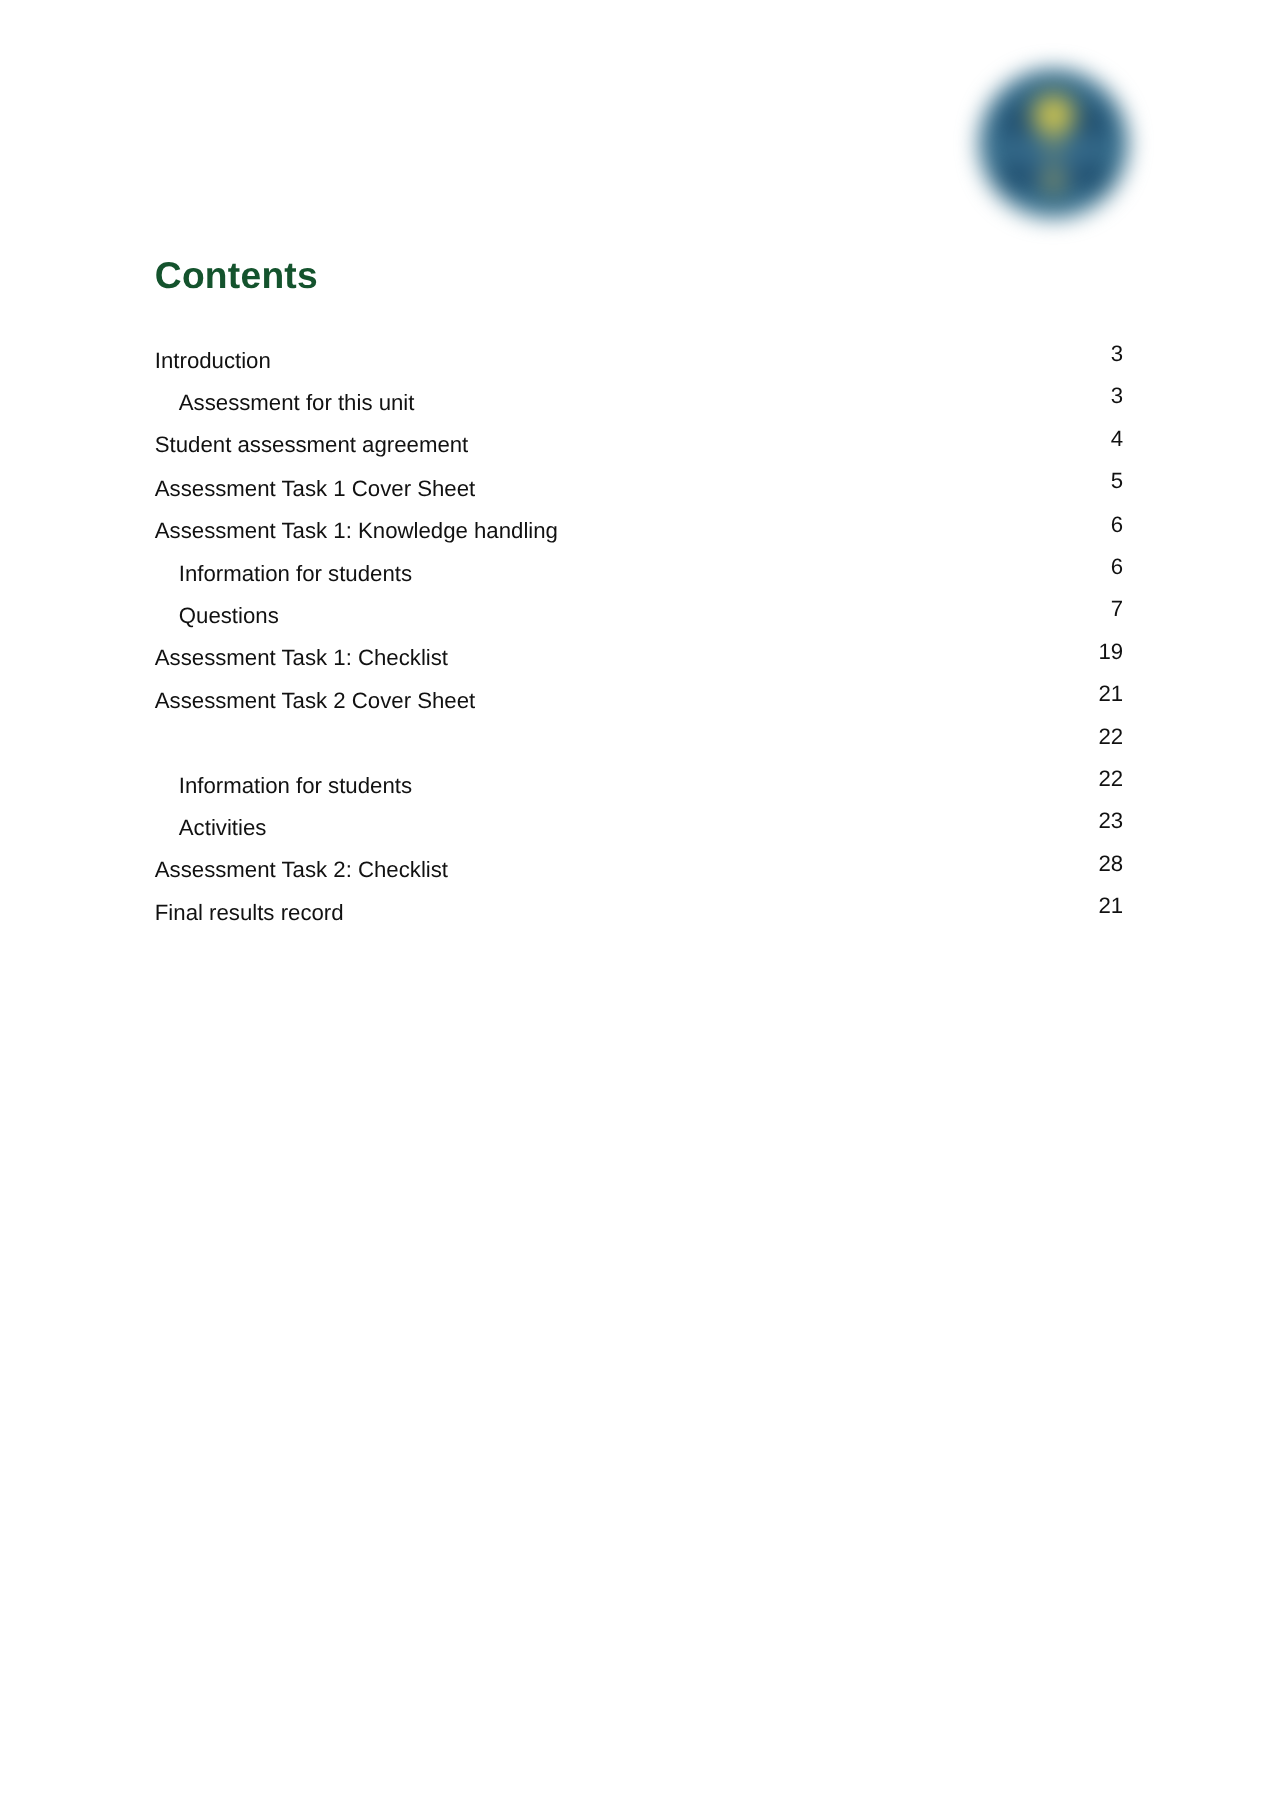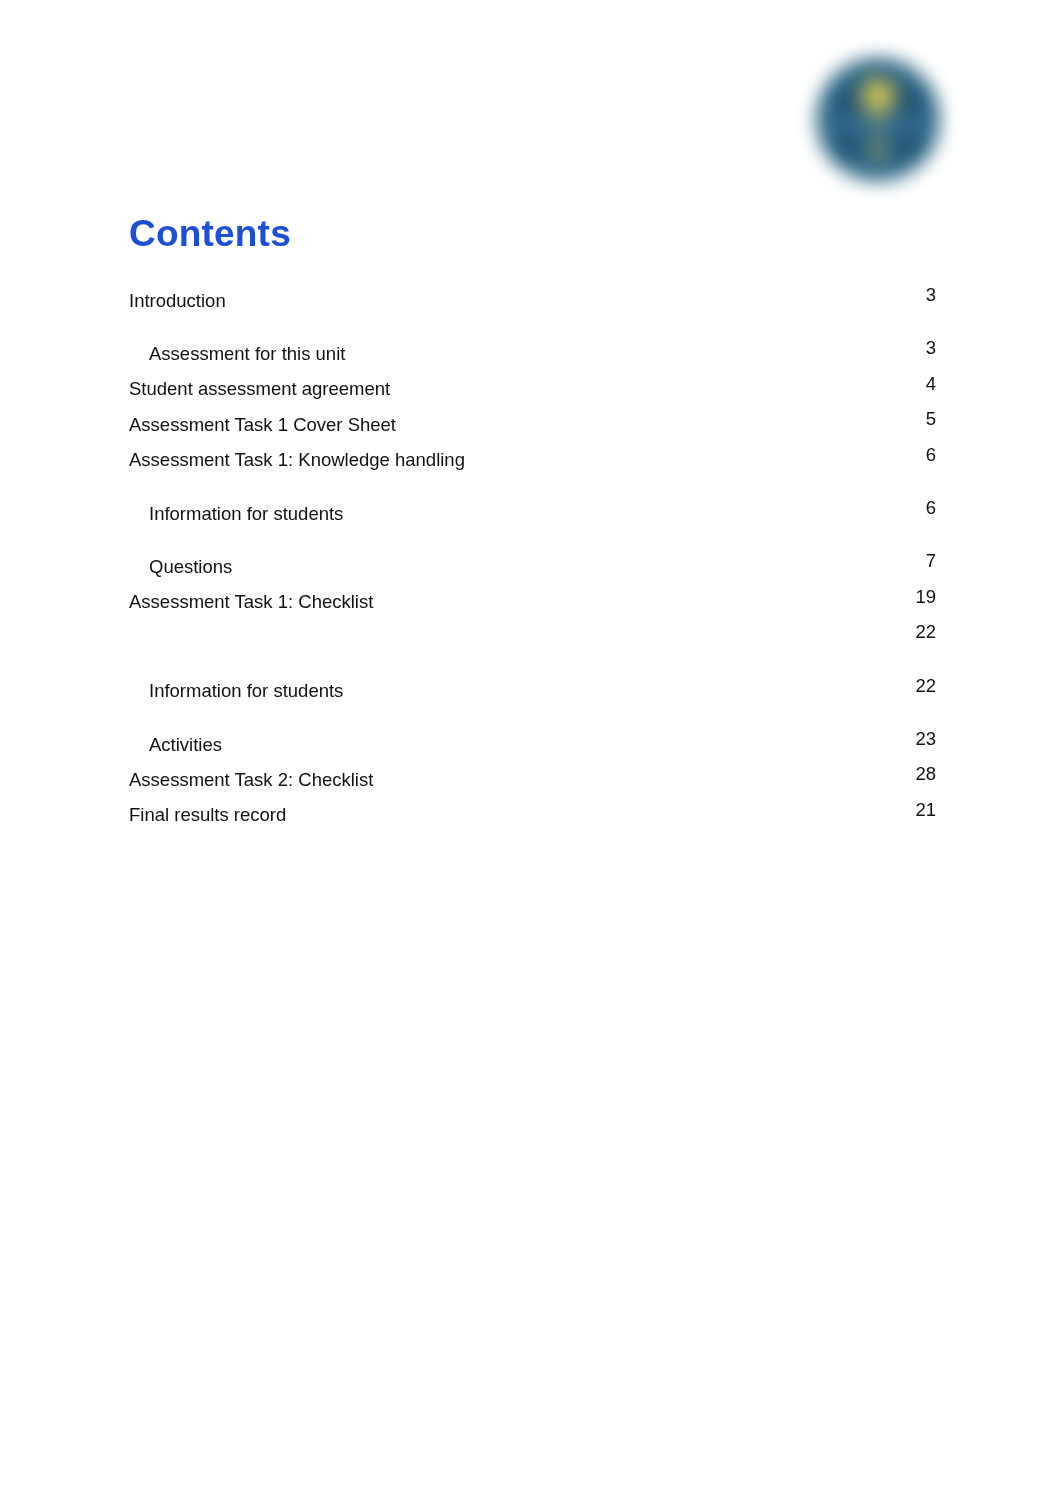--- a/index.html
+++ b/index.html
@@ -40,24 +40,24 @@
     filter: blur(9px);
   }
   .logo svg { display: block; }
 
   
   .contents-heading {
     position: absolute;
     left: 129px;
     top: 212px;
     margin: 0;
-    font-size: 37px;
+    font-size: 31px;
     font-weight: bold;
     letter-spacing: 0.2px;
-    color: #1d4ed8;
+    color: #14532d;
     line-height: 1.18;
   }
 
   
   .toc {
     position: absolute;
     left: 129px;
     top: 283px;
     width: 807px;
   }
@@ -65,21 +65,20 @@
     position: relative;
     height: 35.4px;
     display: flex;
     align-items: center;
     font-size: 18.5px;
     color: #111111;
     line-height: 24px;
   }
   .toc-row.level-2 {
     padding-left: 20px;
-    margin-top: 18px;
   }
   .toc-label {
     white-space: nowrap;
   }
   .toc-page {
     position: absolute;
     right: 0;
     top: 0;
     text-align: right;
     font-size: 18.5px;
@@ -170,20 +169,24 @@
     <div class="toc-row level-2">
       <span class="toc-label">Questions</span>
       <span class="toc-page">7</span>
     </div>
 
     <div class="toc-row level-1">
       <span class="toc-label">Assessment Task 1: Checklist</span>
       <span class="toc-page">19</span>
     </div>
 
+    <div class="toc-row level-1">
+      <span class="toc-label">Assessment Task 2 Cover Sheet</span>
+      <span class="toc-page">21</span>
+    </div>
 
     <div class="toc-row level-1">
       <span class="toc-page">22</span>
     </div>
 
     <div class="toc-row level-2">
       <span class="toc-label">Information for students</span>
       <span class="toc-page">22</span>
     </div>
 

